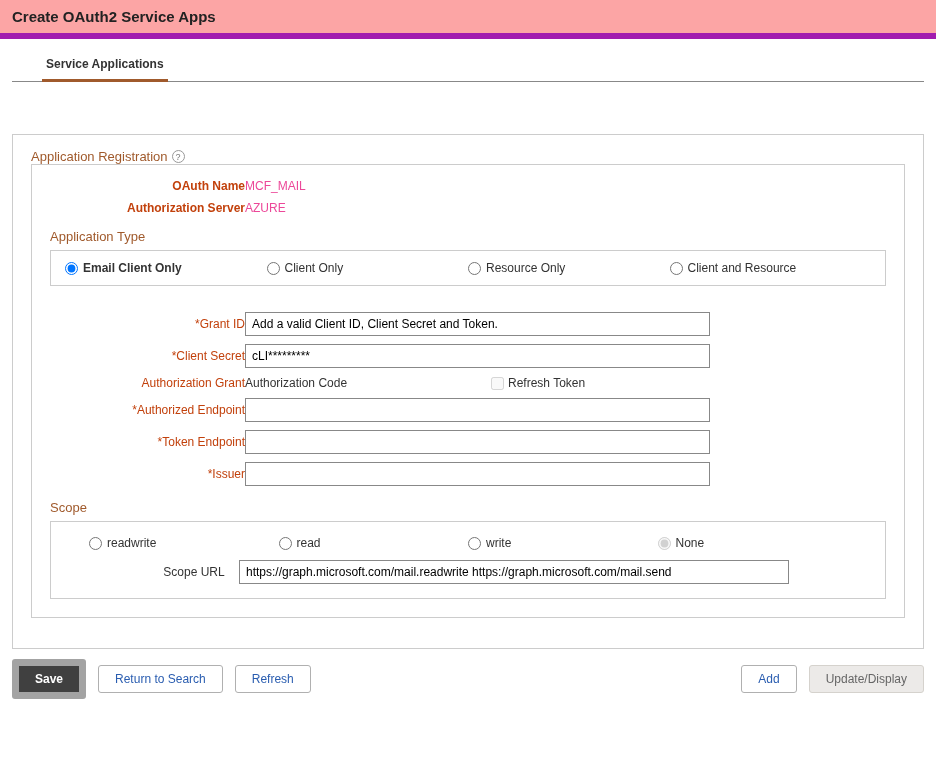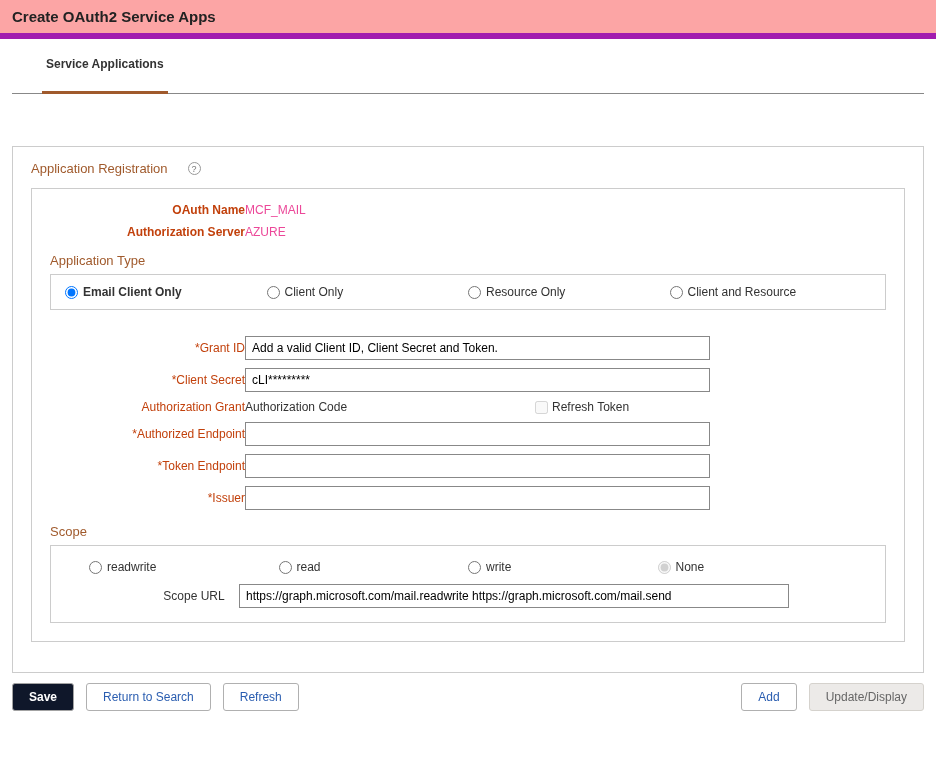--- a/index.html
+++ b/index.html
@@ -25,43 +25,42 @@
     color: #222;
   }
   .tabs-container {
     border-bottom: 1px solid #888;
     margin: 0 12px;
     margin-top: 12px;
     padding-left: 30px;
   }
   .tab {
     display: inline-block;
-    padding: 6px 4px 20px 4px;
+    padding: 6px 4px 8px 4px;
     font-weight: bold;
     color: #333;
     cursor: pointer;
     border-bottom: 3px solid #a05a2c;
     margin-bottom: -1px;
   }
   .main-content {
     padding: 12px;
   }
   .panel {
     border: 1px solid #ccc;
     padding: 14px 18px 30px 18px;
     margin-top: 40px;
   }
   .section-title {
     color: #a05a2c;
     font-weight: normal;
     font-size: 13px;
-    margin-bottom: 12px;
-    display: flex;
-    align-items: center;
-    gap: 20px;
+    display: flex;
+    align-items: center;
+    gap: 4px;
   }
   .help-icon {
     display: inline-flex;
     align-items: center;
     justify-content: center;
     width: 13px;
     height: 13px;
     border: 1px solid #999;
     border-radius: 50%;
     font-size: 9px;
@@ -125,21 +124,21 @@
   }
   .grant-row {
     display: flex;
     align-items: center;
     margin-bottom: 8px;
   }
   .refresh-wrap {
     display: flex;
     align-items: center;
     gap: 4px;
-    margin-left: 90px;
+    margin-left: 46px;
   }
   .scope-box {
     border: 1px solid #ccc;
     padding: 14px 18px;
     margin-top: 6px;
   }
   .scope-radios {
     display: flex;
     align-items: center;
     padding: 0 20px 10px 20px;
@@ -175,23 +174,23 @@
   }
   .btn {
     padding: 6px 16px;
     font-size: 12px;
     border-radius: 3px;
     cursor: pointer;
     min-width: 50px;
     text-align: center;
   }
   .btn-primary {
-    background: #0f172a;
+    background: #404040;
     color: #fff;
-    border: 1px solid #a3a3a3;
+    border: 7px solid #a3a3a3;
     font-weight: bold;
   }
   .btn-secondary {
     background: #fff;
     color: #2a5db0;
     border: 1px solid #b0b0b0;
   }
   .btn-disabled {
     background: #eceae8;
     color: #666;

